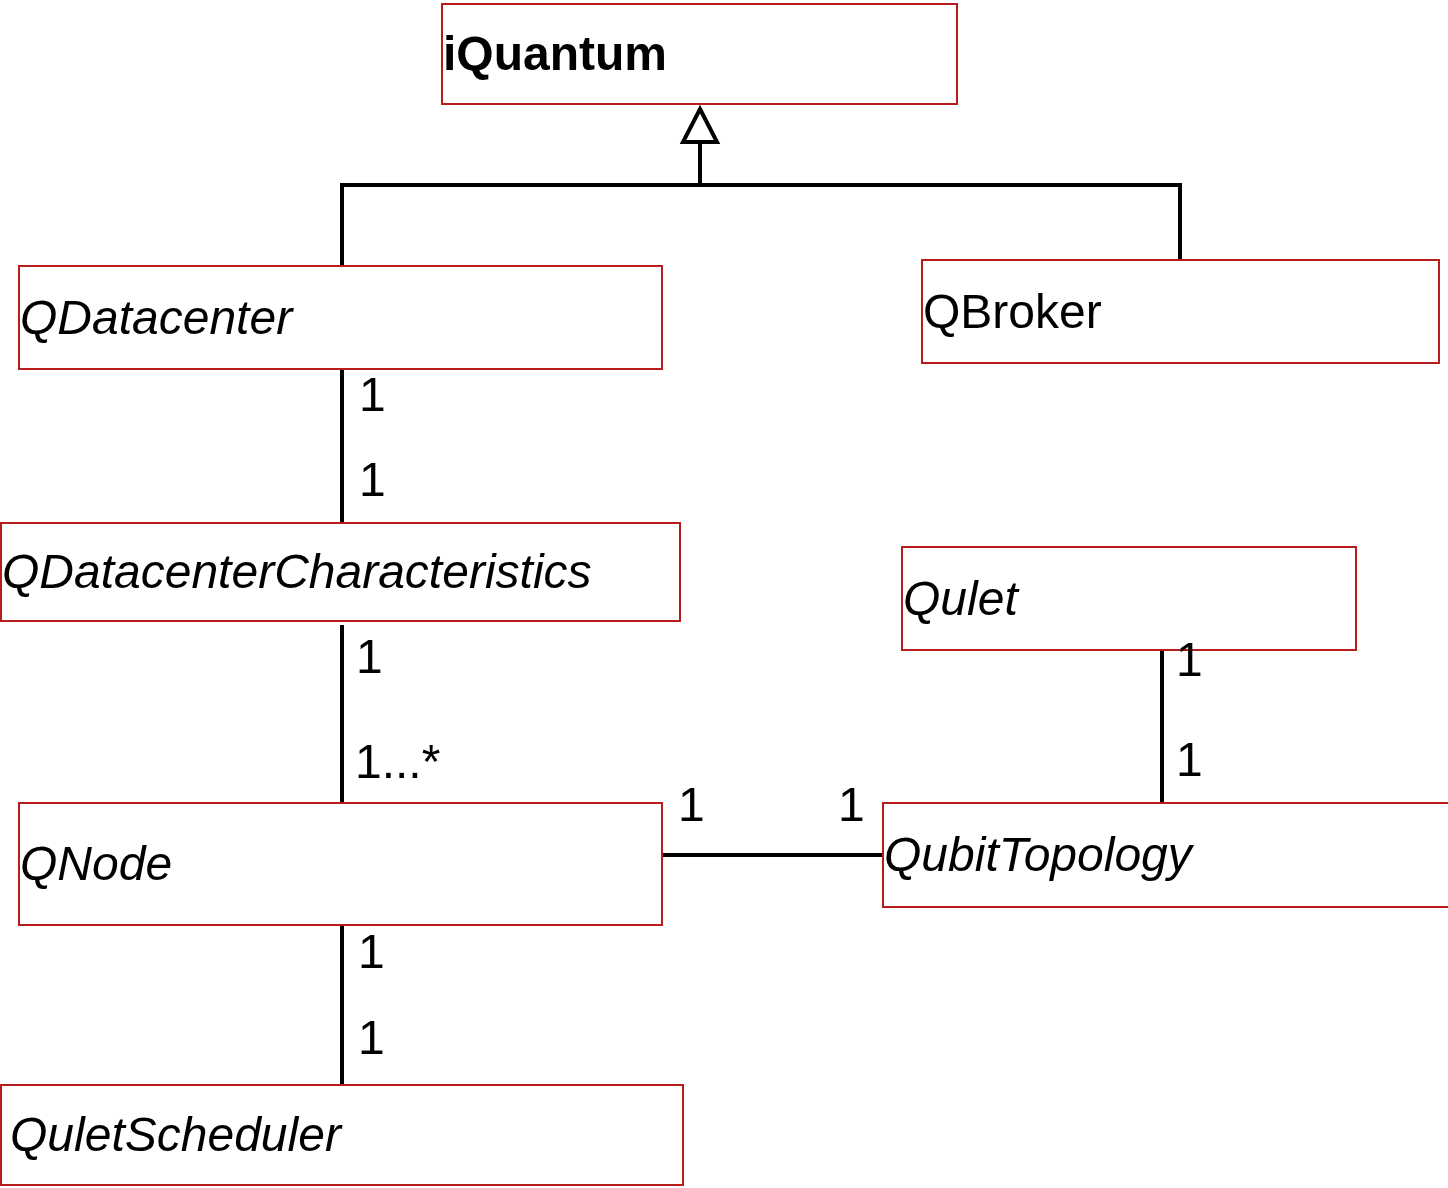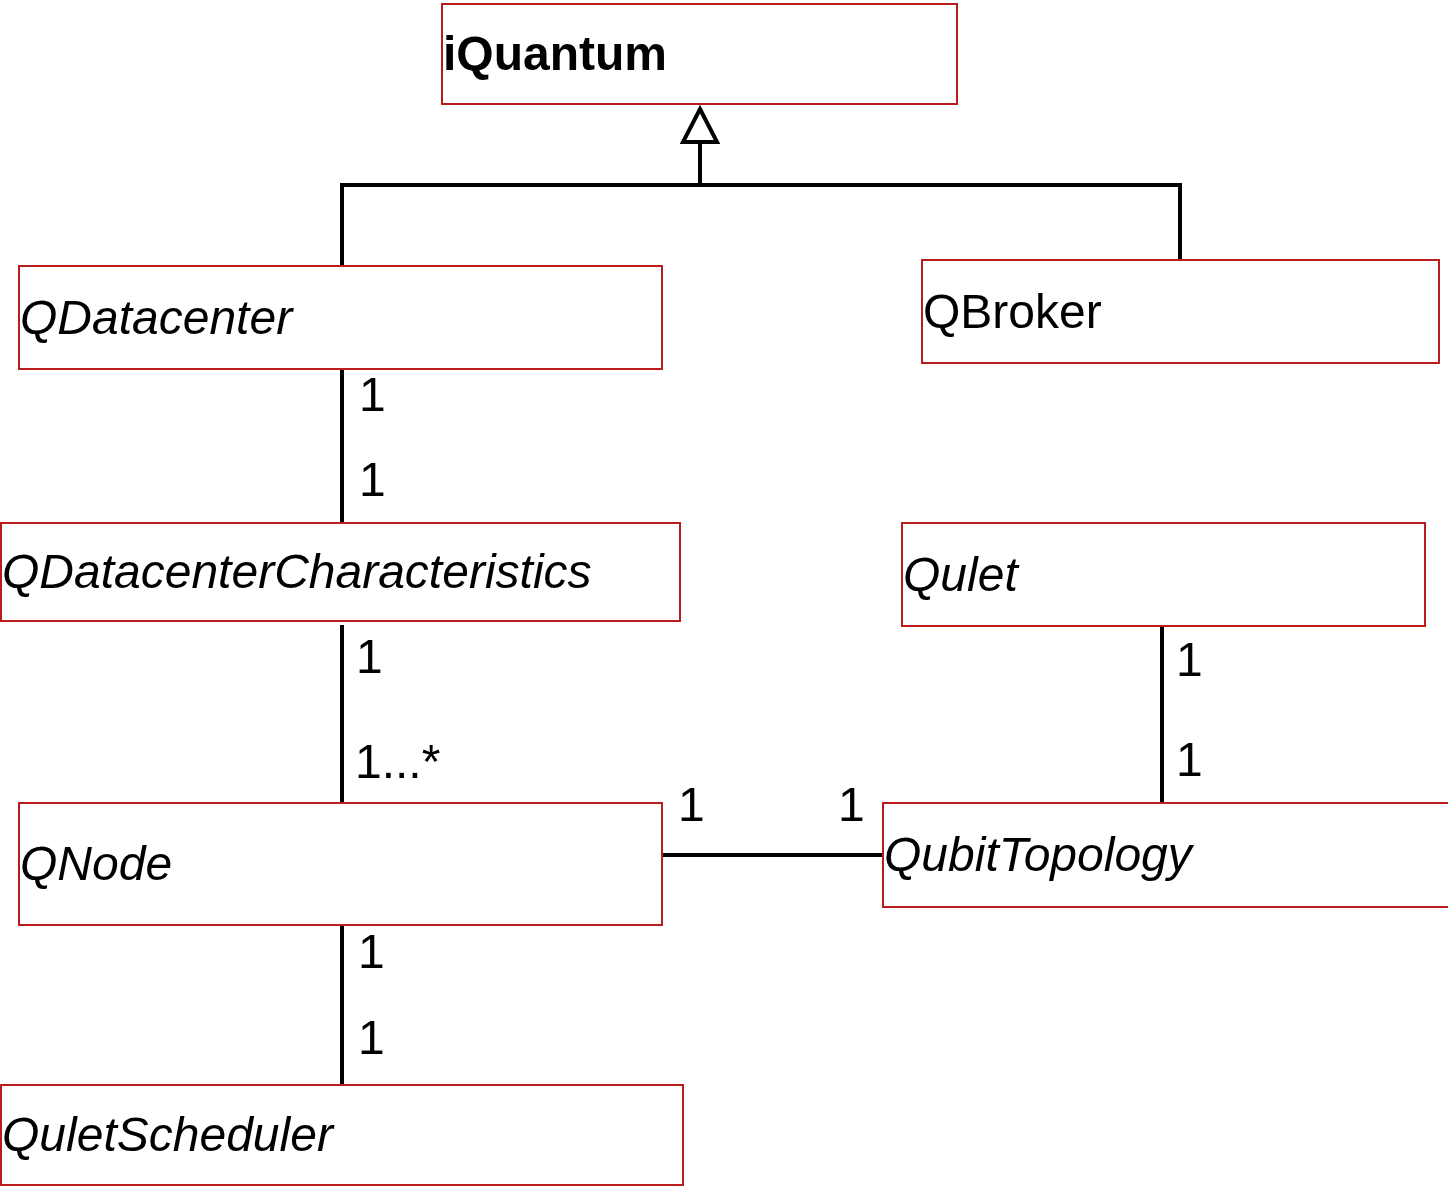--- a/index.html
+++ b/index.html
@@ -77,33 +77,33 @@
   </div>
 
   <div class="uml-box" style="left:921px; top:259px; width:519px; height:105px;">
     <span>QBroker</span>
   </div>
 
   <div class="uml-box italic" style="left:0px; top:522px; width:681px; height:100px;">
     <span>QDatacenterCharacteristics</span>
   </div>
 
-  <div class="uml-box italic" style="left:901px; top:522px; width:525px; height:105px;">
+  <div class="uml-box italic" style="left:901px; top:546px; width:456px; height:105px;">
     <span>Qulet</span>
   </div>
 
   <div class="uml-box italic" style="left:18px; top:802px; width:645px; height:124px;">
     <span>QNode</span>
   </div>
 
   <div class="uml-box italic" style="left:882px; top:802px; width:604px; height:106px;">
     <span>QubitTopology</span>
   </div>
 
-  <div class="uml-box italic" style="left:0px; top:1084px; width:684px; height:102px;">
+  <div class="uml-box italic" style="left:0px; top:1084px; width:684px; height:102px;padding-left:8px;">
     <span>QuletScheduler</span>
   </div>
 
   <span class="mult" style="left:359px; top:371px;">1</span>
   <span class="mult" style="left:359px; top:456px;">1</span>
 
   <span class="mult" style="left:356px; top:633px;">1</span>
   <span class="mult" style="left:355px; top:738px;">1...*</span>
 
   <span class="mult" style="left:358px; top:928px;">1</span>

